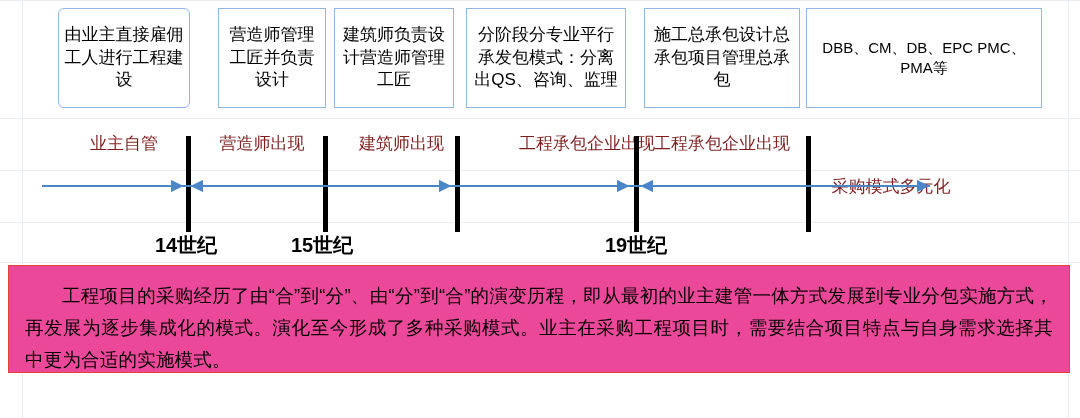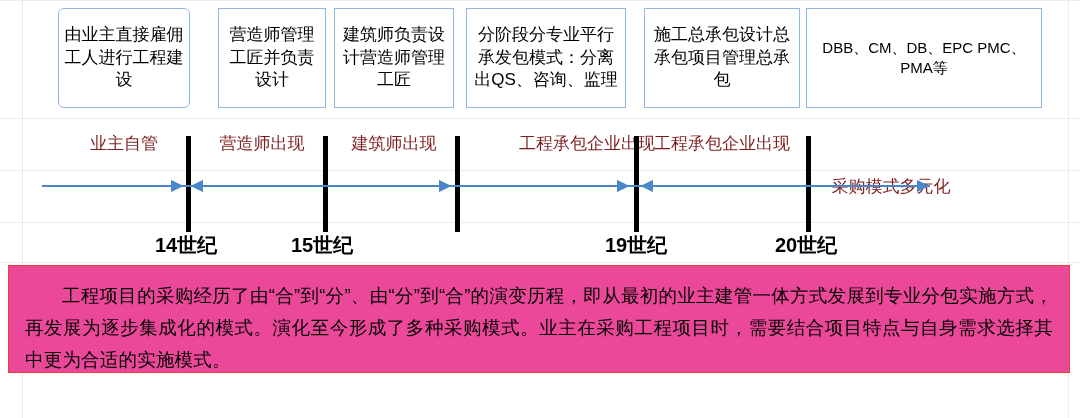--- a/index.html
+++ b/index.html
@@ -138,21 +138,21 @@
   </div>
   <div class="box" style="left:644px; top:8px;  width:156px; height:100px;">
     <span>施工总承包设计总承包项目管理总承包</span>
   </div>
   <div class="box" style="left:806px; top:8px;  width:236px; height:100px; font-size:15px;">
     <span>DBB、CM、DB、EPC PMC、PMA等</span>
   </div>
 
   <div class="era-label" style="left:60px;  top:132px; width:128px;">业主自管</div>
   <div class="era-label" style="left:192px; top:132px; width:140px;">营造师出现</div>
-  <div class="era-label" style="left:330px; top:132px; width:128px;">建筑师出现</div>
+  <div class="era-label" style="left:316px; top:132px; width:128px;text-align:right;">建筑师出现</div>
   <div class="era-label" style="left:456px; top:132px; width:176px;padding-left:43px;">工程承包企业出现</div>
   <div class="era-label" style="left:640px; top:132px; width:164px;">工程承包企业出现</div>
   <div class="era-label" style="left:806px; top:132px; width:170px;margin-top:43px;">采购模式多元化</div>
 
   <div class="tick" style="left:186px; top:136px; height:96px;"></div>
   <div class="tick" style="left:323px; top:136px; height:96px;"></div>
   <div class="tick" style="left:455px; top:136px; height:96px;"></div>
   <div class="tick" style="left:634px; top:136px; height:96px;"></div>
   <div class="tick" style="left:806px; top:136px; height:96px;"></div>
 
@@ -174,19 +174,18 @@
       <line x1="330" y1="26" x2="450" y2="26" marker-end="url(#arrow-right)"></line>
       <line x1="462" y1="26" x2="628" y2="26" marker-end="url(#arrow-right)"></line>
       <line x1="642" y1="26" x2="800" y2="26" marker-start="url(#arrow-left)"></line>
       <line x1="812" y1="26" x2="928" y2="26" marker-end="url(#arrow-right)"></line>
     </g>
   </svg>
 
   <div class="century-label" style="left:126px; top:232px; width:120px;">14世纪</div>
   <div class="century-label" style="left:262px; top:232px; width:120px;">15世纪</div>
   <div class="century-label" style="left:576px; top:232px; width:120px;">19世纪</div>
-  <div class="century-label" style="left:746px; top:232px; width:120px;">20世纪</div>
 
   <div class="note">
     <p>工程项目的采购经历了由“合”到“分”、由“分”到“合”的演变历程，即从最初的业主建管一体方式发展到专业分包实施方式，再发展为逐步集成化的模式。演化至今形成了多种采购模式。业主在采购工程项目时，需要结合项目特点与自身需求选择其中更为合适的实施模式。</p>
   </div>
 
 </div>
 
 </body></html>

